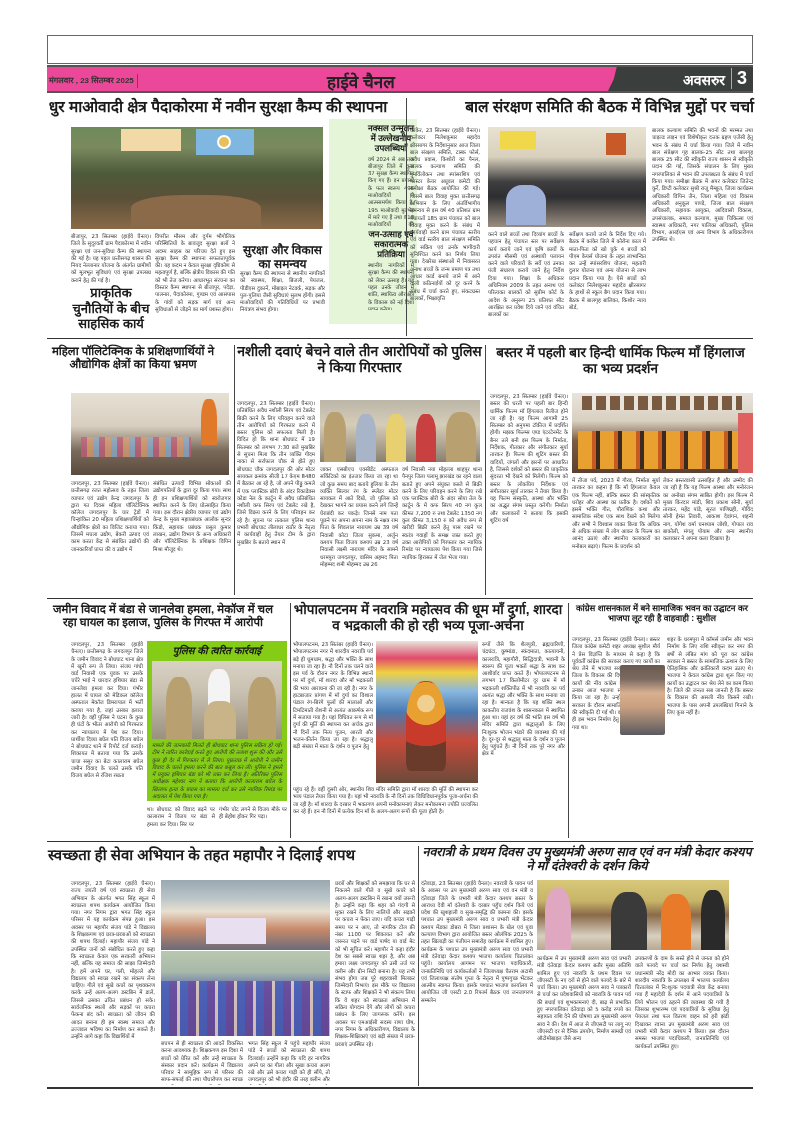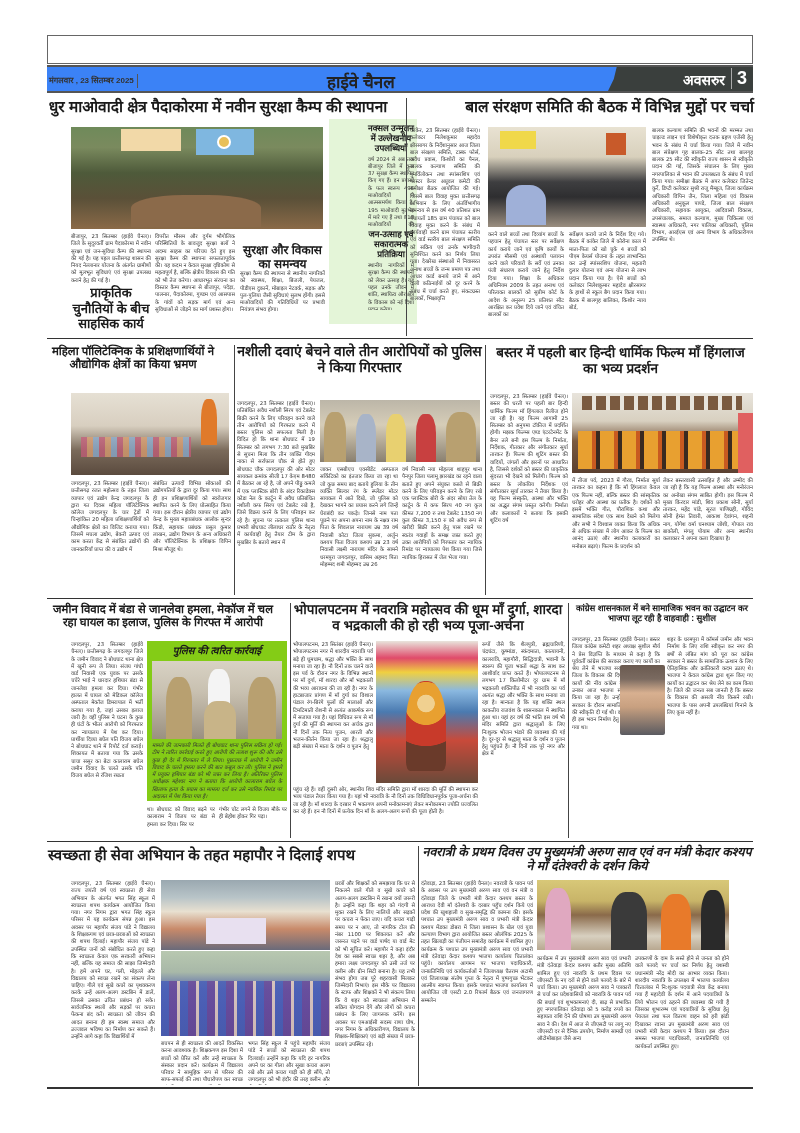--- a/index.html
+++ b/index.html
@@ -1,20 +1,20 @@
 <!DOCTYPE html>
 <html><head>
 <meta charset="utf-8">
 <style>
   * { box-sizing: border-box; margin: 0; padding: 0; }
   html, body { width: 800px; height: 1133px; background: #ffffff; overflow: hidden; }
   body { font-family: "DejaVu Sans", sans-serif; color: #222; position: relative; }
   .abs { position: absolute; }
   .topbox { left: 47px; top: 35px; width: 706px; height: 29px; border: 1px solid #666; background: #fff; }
-  .masthead { left: 47px; top: 65px; width: 706px; height: 28px; background: #3b82f6; border-top: 2px solid #555; border-bottom: 2px solid #555; }
+  .masthead { left: 47px; top: 65px; width: 706px; height: 28px; background: #ec4899; border-top: 2px solid #555; border-bottom: 2px solid #555; }
   .masthead .date { position: absolute; left: 2px; top: 7px; font-size: 8px; font-weight: bold; color: #333; border-right: 1px solid #555; padding-right: 3px; height: 14px; font-family: "Liberation Sans", sans-serif; }
   .masthead .paper { position: absolute; left: 280px; top: 3px; font-size: 17px; font-weight: bold; color: #222; font-family: "Liberation Sans", sans-serif; }
   .masthead .cityband { position: absolute; right: 0; top: 0; width: 145px; height: 24px; background: #3a3f3d; clip-path: polygon(6% 0, 100% 0, 100% 100%, 0 100%, 4% 50%); }
   .masthead .city { position: absolute; right: 28px; top: 3px; font-size: 14px; font-weight: bold; color: #fff; font-family: "Liberation Sans", sans-serif; }
   .masthead .pageno { position: absolute; right: 6px; top: 1px; font-size: 18px; font-weight: bold; color: #fff; border-left: 1px solid #aaa; padding-left: 5px; font-family: "Liberation Sans", sans-serif; }
 
   .hl { font-family: "Liberation Sans", sans-serif; font-weight: bold; color: #1a1a1a; white-space: nowrap; line-height: 1.15; text-align: center; }
   .col { font-size: 5.3px; line-height: 1.38; color: #333; text-align: justify; overflow: hidden; font-family: "DejaVu Sans", sans-serif; }
   .photo { overflow: hidden; }
   .vsep { background: #444; width: 1px; }

